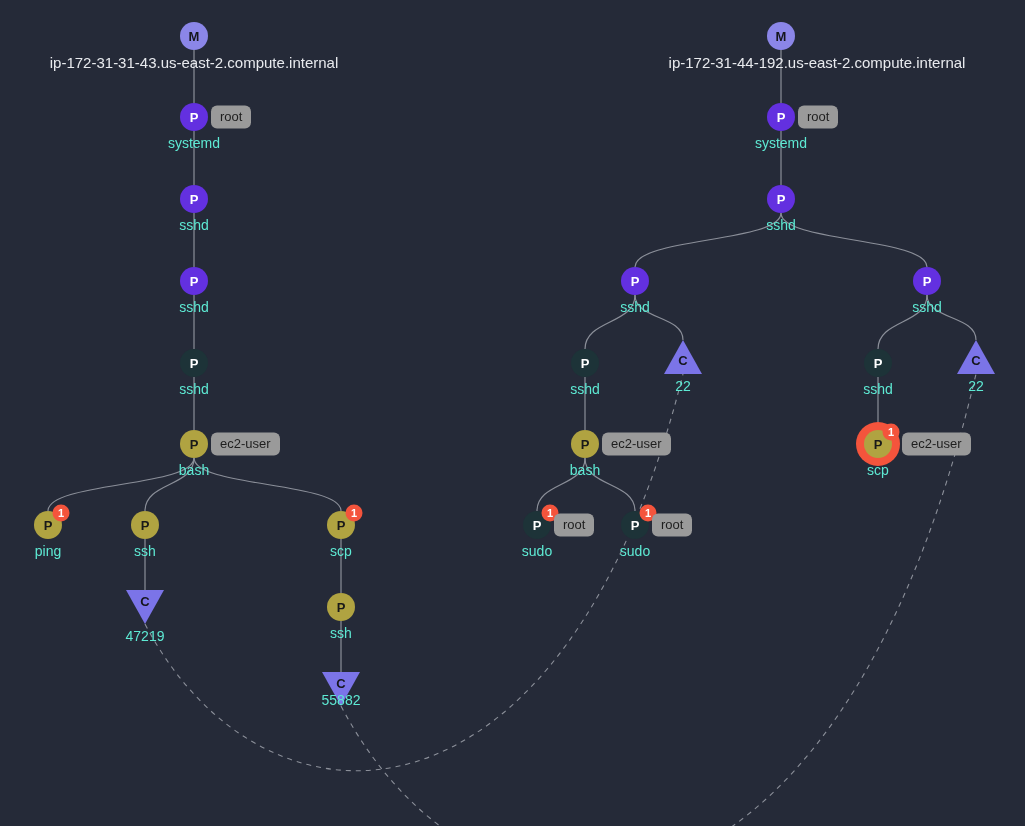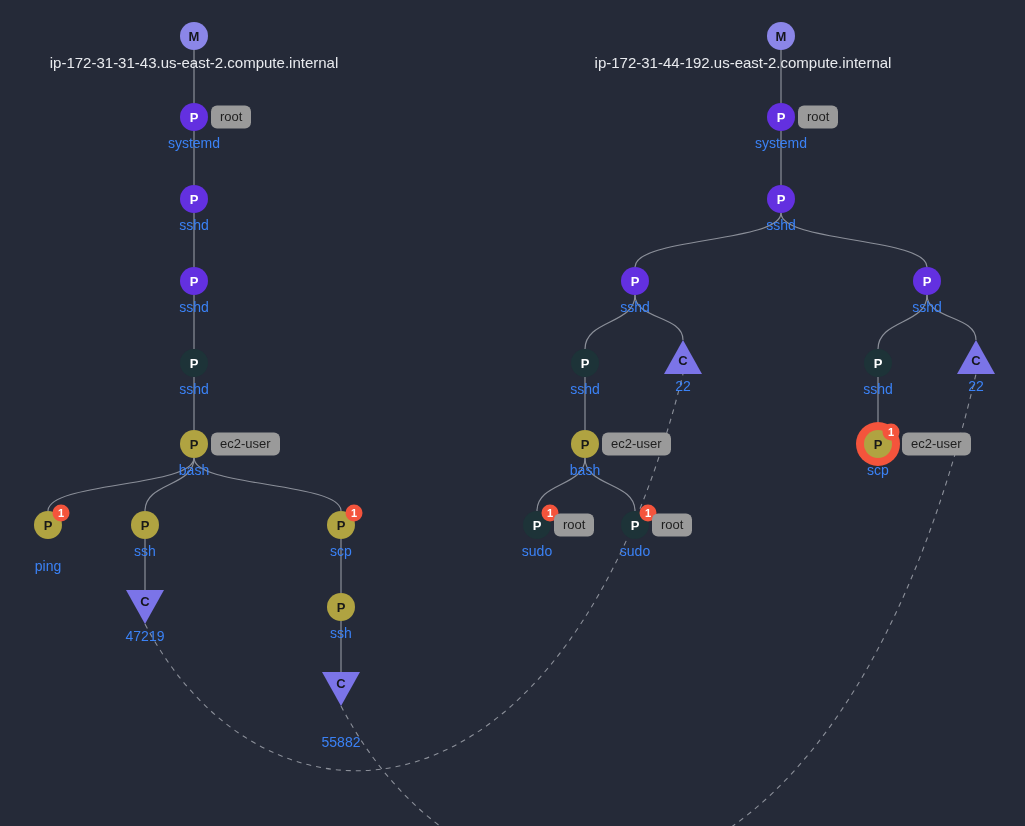--- a/index.html
+++ b/index.html
@@ -47,21 +47,21 @@
     width:17px;height:17px;border-radius:50%;
     background:#f4543c;color:#fff;
     font-size:11px;font-weight:bold;
     display:flex;align-items:center;justify-content:center;
     line-height:1;
     font-family:"Liberation Sans", sans-serif;
   }
 
   .label{
     position:absolute;transform:translate(-50%,0);
-    color:#3b82f6;font-size:14px;white-space:nowrap;
+    color:#5eead4;font-size:14px;white-space:nowrap;
     font-family:"Liberation Sans", sans-serif;
     text-align:right;
   }
   .hostlabel{
     position:absolute;transform:translate(-50%,0);
     color:#e8eaee;font-size:15px;white-space:nowrap;
     font-family:"Liberation Sans", sans-serif;
   }
   .pill{
     position:absolute;transform:translate(0,-50%);
@@ -97,37 +97,37 @@
       <path d="M 927 295 C 927 319.75, 976 315.25, 976 340" fill="none" stroke="#8b8f99" stroke-width="1.2"></path>
       <path d="M 585 377 C 585 406.15, 585 400.85, 585 430" fill="none" stroke="#8b8f99" stroke-width="1.2"></path>
       <path d="M 878 377 C 878 406.15, 878 400.85, 878 430" fill="none" stroke="#8b8f99" stroke-width="1.2"></path>
       <path d="M 585 458 C 585 487.15, 537 481.85, 537 511" fill="none" stroke="#8b8f99" stroke-width="1.2"></path>
       <path d="M 585 458 C 585 487.15, 635 481.85, 635 511" fill="none" stroke="#8b8f99" stroke-width="1.2"></path>
       <path d="M 145 624 C 263.36 849.96, 564.64 849.96, 683 374" fill="none" stroke="#8b8f99" stroke-width="1.1" stroke-dasharray="5 5"></path>
       <path d="M 341 706 C 480.7 972.7, 836.3 972.7, 976 374" fill="none" stroke="#8b8f99" stroke-width="1.1" stroke-dasharray="5 5"></path>
     </svg>
   <div id="node-layer">
       <div class="hostlabel" style="left: 194px; top: 54px;">ip-172-31-31-43.us-east-2.compute.internal</div>
-      <div class="hostlabel" style="left: 743px; top: 54px;">ip-172-31-44-192.us-east-2.compute.internal</div>
+      <div class="hostlabel" style="left: 817px; top: 54px;">ip-172-31-44-192.us-east-2.compute.internal</div>
       <div class="circ m" style="left: 194px; top: 36px;">M</div>
       <div class="circ p-purple" style="left: 194px; top: 117px;">P</div>
       <div class="label" style="left: 194px; top: 135px;">systemd</div>
       <div class="pill" style="left: 211px; top: 117px;">root</div>
       <div class="circ p-purple" style="left: 194px; top: 199px;">P</div>
       <div class="label" style="left: 194px; top: 217px;">sshd</div>
       <div class="circ p-purple" style="left: 194px; top: 281px;">P</div>
       <div class="label" style="left: 194px; top: 299px;">sshd</div>
       <div class="circ p-teal" style="left: 194px; top: 363px;">P</div>
       <div class="label" style="left: 194px; top: 381px;">sshd</div>
       <div class="circ p-olive" style="left: 194px; top: 444px;">P</div>
       <div class="label" style="left: 194px; top: 462px;">bash</div>
       <div class="pill" style="left: 211px; top: 444px;">ec2-user</div>
       <div class="circ p-olive" style="left: 48px; top: 525px;">P</div>
       <div class="badge" style="left: 61px; top: 513px;">1</div>
-      <div class="label" style="left: 48px; top: 543px; margin-top: 15px;">ping</div>
+      <div class="label" style="left: 48px; top: 543px;">ping</div>
       <div class="circ p-olive" style="left: 145px; top: 525px;">P</div>
       <div class="label" style="left: 145px; top: 543px;">ssh</div>
       <div class="circ p-olive" style="left: 341px; top: 525px;">P</div>
       <div class="badge" style="left: 354px; top: 513px;">1</div>
       <div class="label" style="left: 341px; top: 543px;">scp</div>
       <div class="circ p-olive" style="left: 341px; top: 607px;">P</div>
       <div class="label" style="left: 341px; top: 625px;">ssh</div>
       <div class="circ m" style="left: 781px; top: 36px;">M</div>
       <div class="circ p-purple" style="left: 781px; top: 117px;">P</div>
       <div class="label" style="left: 781px; top: 135px;">systemd</div>
@@ -164,21 +164,21 @@
         </svg>
         <div class="glyph">C</div>
       </div>
       <div class="label" style="left: 145px; top: 628px;">47219</div>
       <div class="tri down" style="left: 341px; top: 689px;">
         <svg width="38" height="34" viewBox="0 0 38 34">
           <polygon points="0,0 38,0 19,34" fill="#7b74e8"></polygon>
         </svg>
         <div class="glyph">C</div>
       </div>
-      <div class="label" style="left: 341px; top: 734px;">55882</div>
+      <div class="label" style="left: 341px; top: 692px;">55882</div>
       <div class="tri up" style="left: 683px; top: 357px;">
         <svg width="38" height="34" viewBox="0 0 38 34">
           <polygon points="19,0 38,34 0,34" fill="#7b74e8"></polygon>
         </svg>
         <div class="glyph">C</div>
       </div>
       <div class="label" style="left: 683px; top: 378px;">22</div>
       <div class="tri up" style="left: 976px; top: 357px;">
         <svg width="38" height="34" viewBox="0 0 38 34">
           <polygon points="19,0 38,34 0,34" fill="#7b74e8"></polygon>

